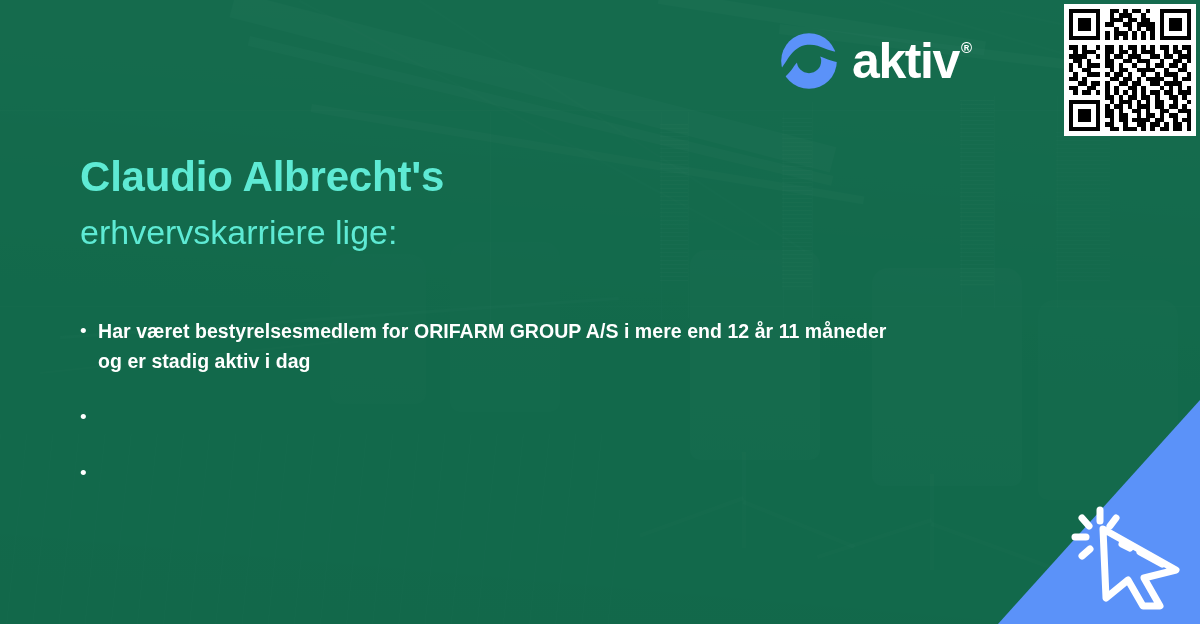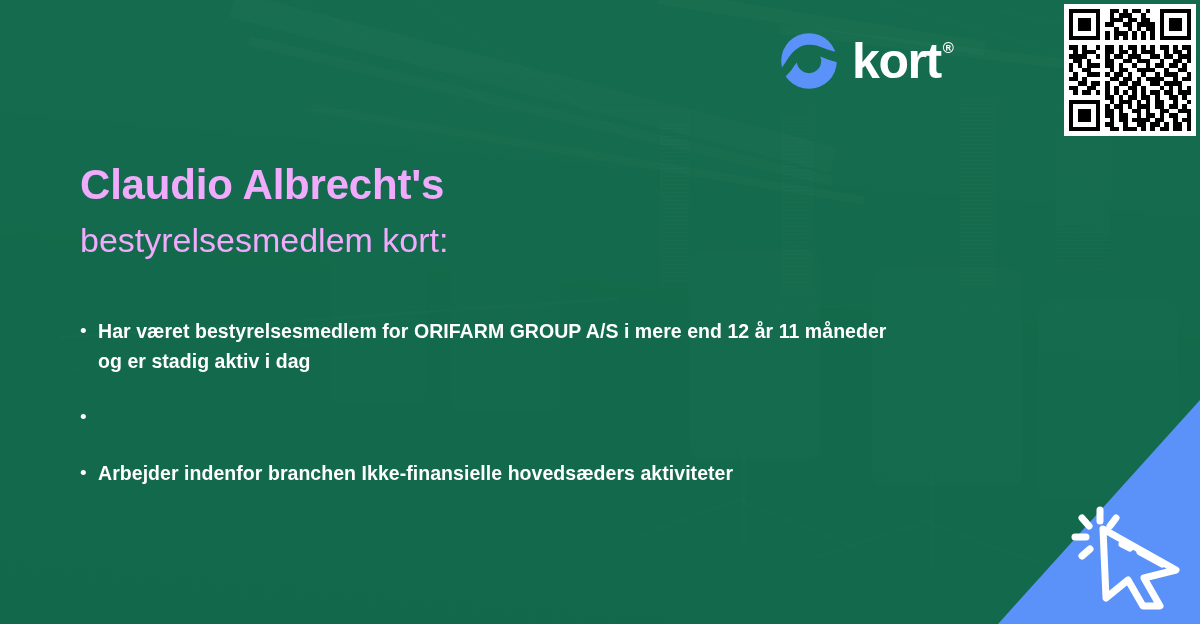--- a/index.html
+++ b/index.html
@@ -121,22 +121,22 @@
 
   
   .content {
     position: absolute;
     inset: 0;
   }
 
   .headline {
     position: absolute;
     left: 80px;
-    top: 160px;
-    color: #f0abfc;
+    top: 152px;
+    color: #5eead4;
   }
   .headline .line1 {
     font-size: 42px;
     font-weight: 700;
     letter-spacing: -0.2px;
     line-height: 1.18;
     margin: 0;
     white-space: nowrap;
   }
   .headline .line2 {
@@ -283,49 +283,48 @@
     <div class="chair-leg" style="left:932px; top:522px; width:120px; height:4px; transform:rotate(162deg);"></div>
 
     <div class="floor"></div>
     <div class="bg-tint"></div>
   </div>
 
   <div class="content">
 
     <div class="headline">
       <div class="line1">Claudio Albrecht's</div>
-      <div class="line2">bestyrelsesmedlem kort:</div>
+      <div class="line2">erhvervskarriere lige:</div>
     </div>
 
     <div class="bullets">
       <div class="bullet">
         <span class="dot">•</span>
         <span class="txt">Har været bestyrelsesmedlem for ORIFARM GROUP A/S i mere end 12 år 11 måneder og er stadig aktiv i dag</span>
       </div>
       <div class="bullet">
         <span class="dot">•</span>
       </div>
       <div class="bullet">
         <span class="dot">•</span>
-        <span class="txt">Arbejder indenfor branchen Ikke-finansielle hovedsæders aktiviteter</span>
       </div>
     </div>
 
     <div class="logo">
       <svg class="logo-mark" viewBox="0 0 100 100">
         <defs>
           <mask id="ownrmask">
             <rect x="0" y="0" width="100" height="100" fill="#fff"></rect>
             <circle cx="50" cy="50" r="21" fill="#000"></circle>
             <path d="M -6 76 C 18 76 26 40 50 40 C 74 40 84 58 108 58 L 108 40 C 84 40 74 22 50 22 C 18 22 6 62 -6 62 Z" fill="#000" transform="rotate(-6 50 50)"></path>
           </mask>
         </defs>
         <circle cx="50" cy="50" r="48" fill="#5B92F9" mask="url(#ownrmask)"></circle>
       </svg>
-      <span class="logo-word">kort</span>
+      <span class="logo-word">aktiv</span>
       <span class="logo-reg">®</span>
     </div>
 
     <div class="qr-wrap">
       <svg viewBox="0 0 29 29" shape-rendering="crispEdges">
         <rect width="29" height="29" fill="#ffffff"></rect>
         <g fill="#000000">
 
           <rect x="1" y="1" width="7" height="1"></rect>
             <rect x="1" y="7" width="7" height="1"></rect>

